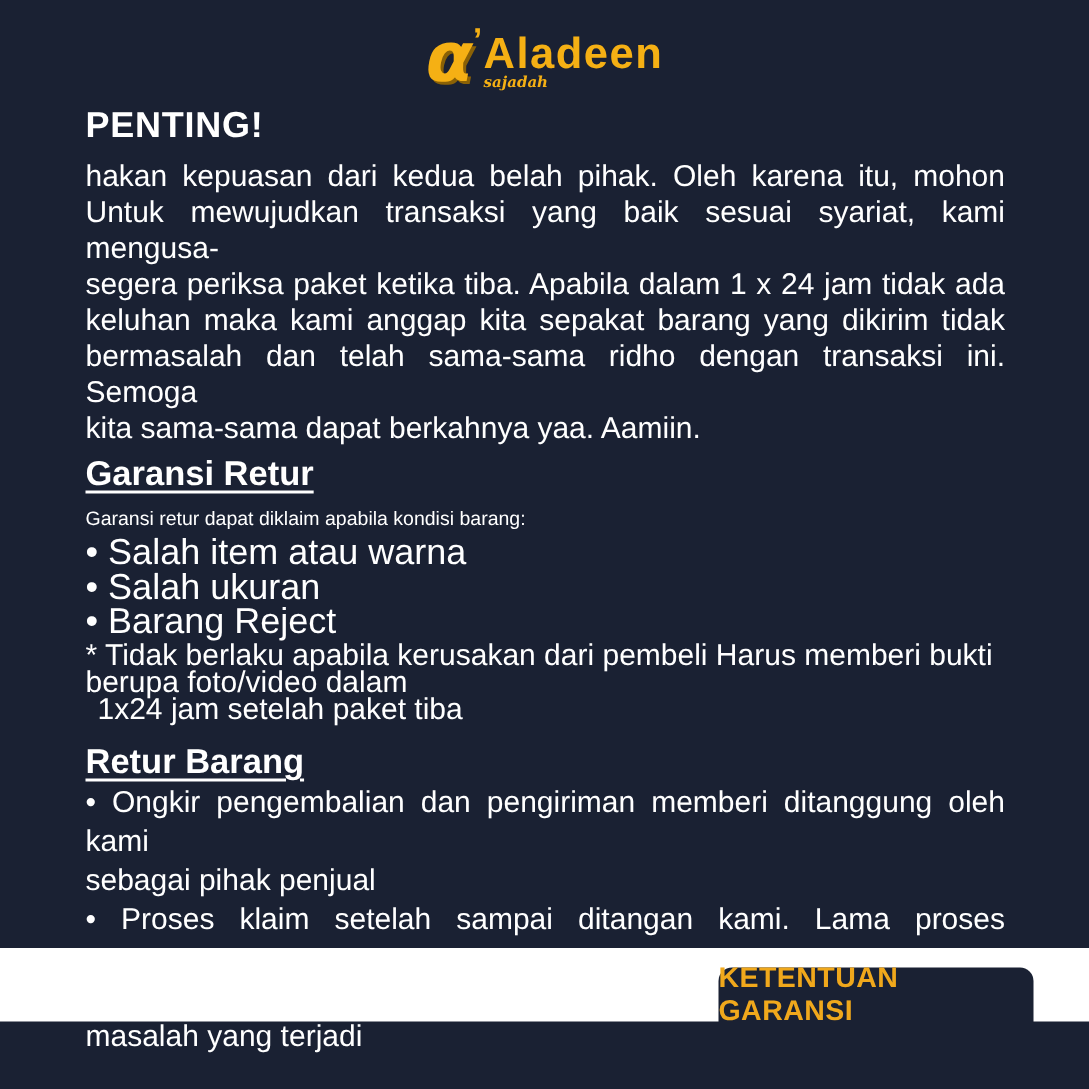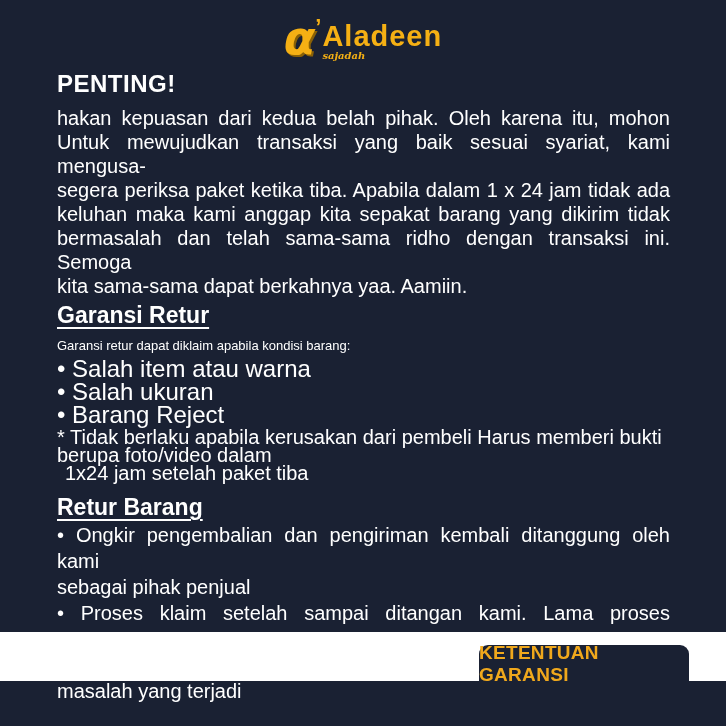--- a/index.html
+++ b/index.html
@@ -154,21 +154,21 @@
     </div>
 
     <div class="note">
       <div class="note-line">* Tidak berlaku apabila kerusakan dari pembeli Harus memberi bukti berupa foto/video dalam</div>
       <div class="note-line note-line-2">1x24 jam setelah paket tiba</div>
     </div>
 
     <div class="sec-heading rb-heading">Retur Barang</div>
 
     <div class="rb">
-      <div class="line just">• Ongkir pengembalian dan pengiriman kembali ditanggung  oleh kami</div>
+      <div class="line just">• Ongkir pengembalian dan pengiriman memberi ditanggung  oleh kami</div>
       <div class="line">sebagai pihak penjual</div>
       <div class="line just">• Proses klaim setelah sampai ditangan kami. Lama proses tergantung</div>
       <div class="line">tingkat kesulitan dan kesiapan</div>
       <div class="line">masalah yang terjadi</div>
     </div>
 
   </div>
 
   <div class="white-band"></div>
   <div class="badge">

